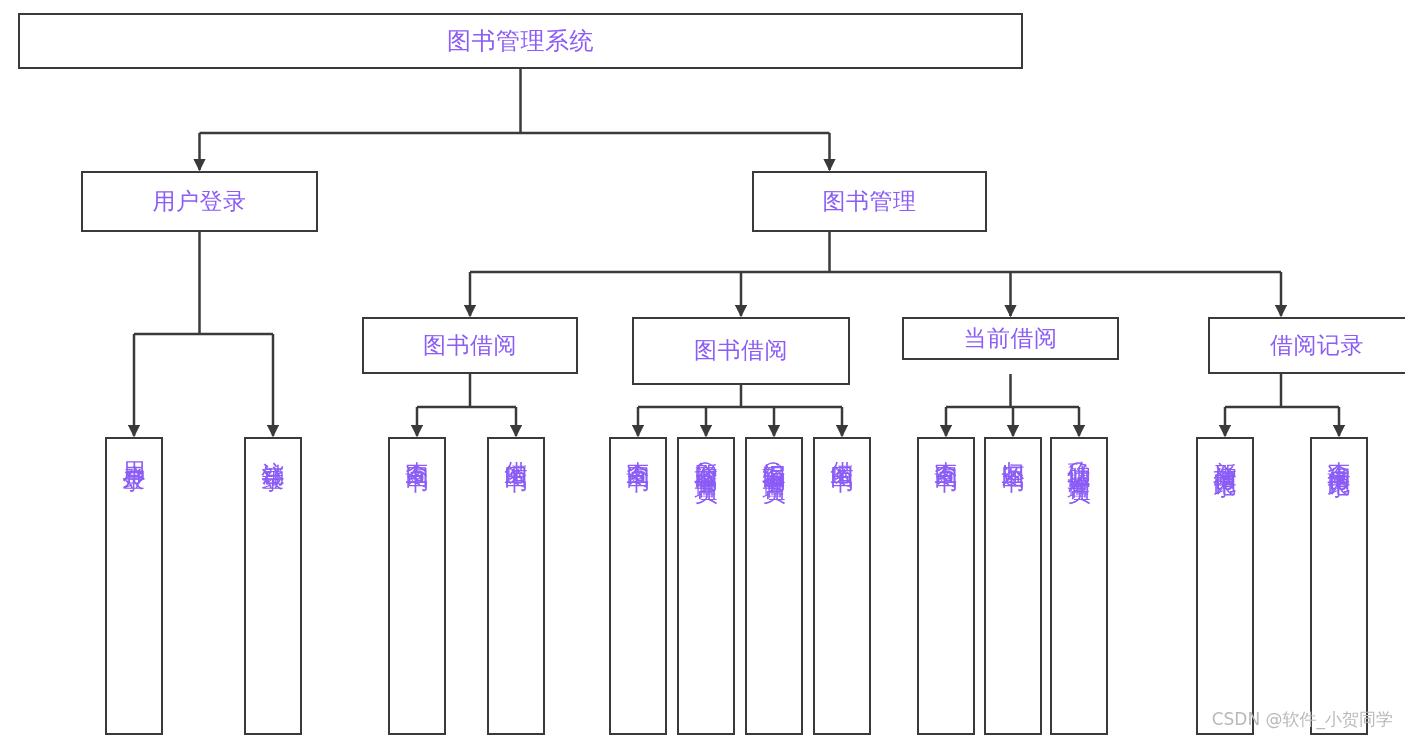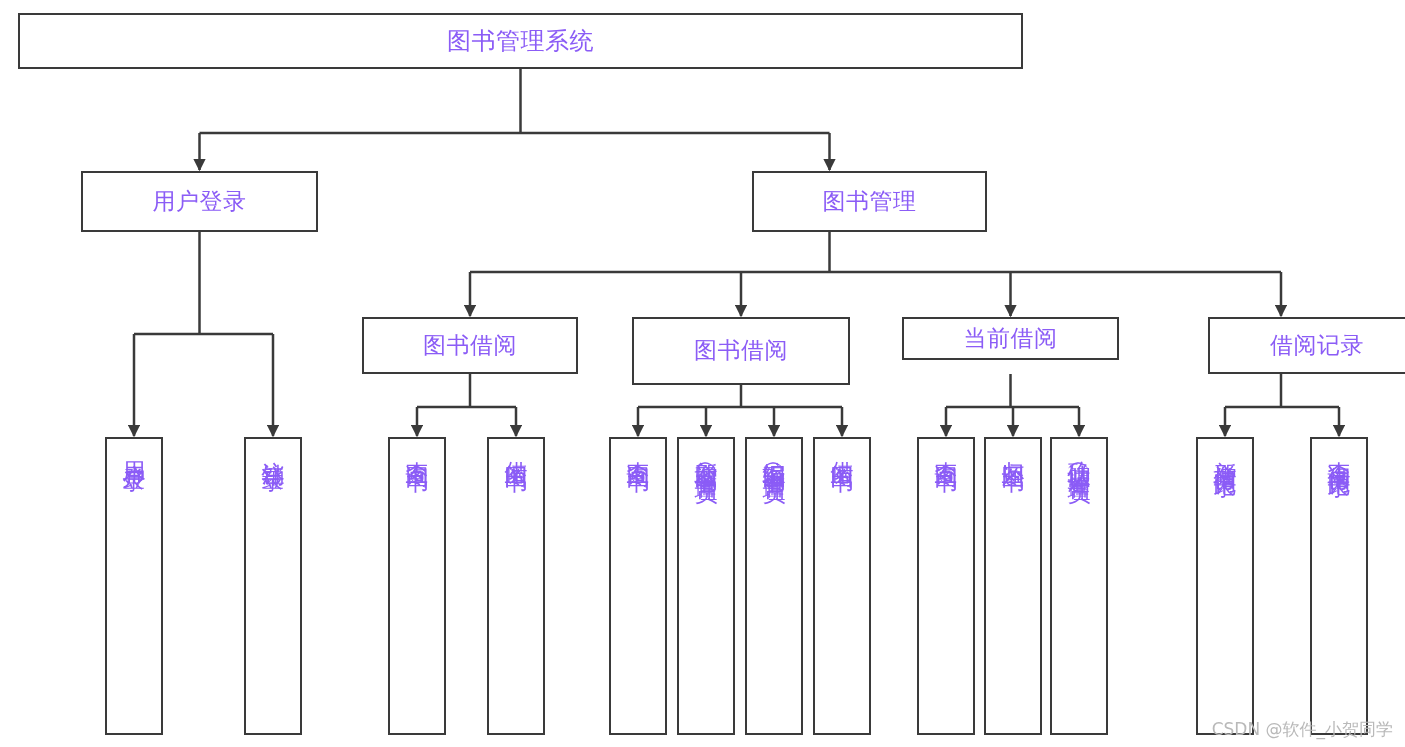--- a/index.html
+++ b/index.html
@@ -52,21 +52,21 @@
     writing-mode: vertical-rl;
     text-orientation: upright;
     font-size: 23px;
     letter-spacing: 3px;
     margin: 0 auto;
   }
   .node.root .node-label { font-size: 24px; }
   .watermark {
     position: absolute;
     right: 12px;
-    bottom: 6px;
+    bottom: 16px;
     font-size: 17px;
     color: #b9b9b9;
     white-space: nowrap;
     user-select: none;
   }
 </style>
 </head>
 <body>
 
 <div id="canvas">

